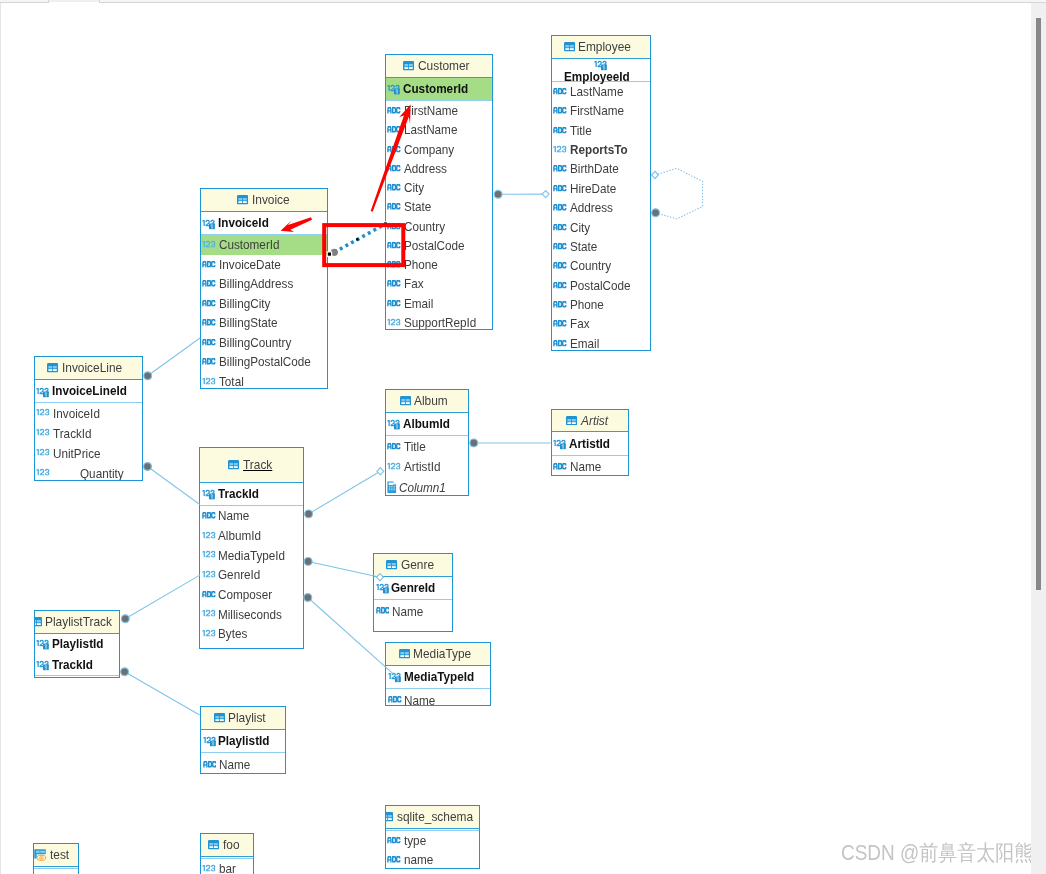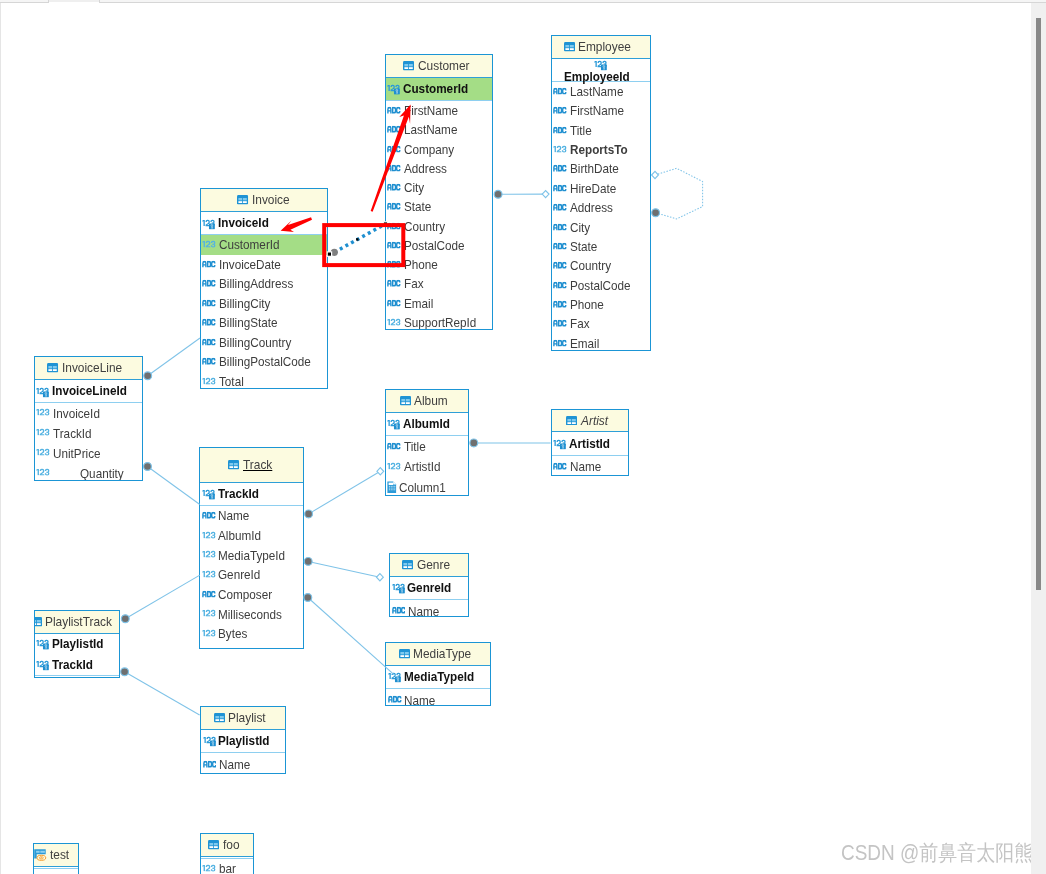--- a/index.html
+++ b/index.html
@@ -589,21 +589,21 @@
         <span class="lbl" data-name="column-name">Title</span>
       </div>
   <div class="row" data-name="column-row" style="height:20.47px;">
         <span class="ico " data-name="number-icon">
           <svg width="13.8" height="8.0">
             <use href="#i-number-icon"></use>
           </svg>
         </span>
         <span class="lbl" data-name="column-name">ArtistId</span>
       </div>
-  <div class="row" data-name="column-row" style="height:20.47px;">
+  <div class="row" data-name="column-row" style="height:20.47px;font-style:italic;">
         <span class="ico " data-name="blob-icon">
           <svg width="9.6" height="12.4">
             <use href="#i-blob-icon"></use>
           </svg>
         </span>
         <span class="lbl" data-name="column-name">Column1</span>
       </div>
 </div>
 <div class="tbl" data-name="table-box-artist" style="left:550.6px;top:408.9px;width:78.0px;height:66.9px;">
   <div class="hdr" data-name="table-header-artist" style="height:22.6px;font-style:italic;">
@@ -710,21 +710,21 @@
       </div>
   <div class="row" data-name="column-row" style="height:19.65px;">
         <span class="ico " data-name="number-icon">
           <svg width="13.8" height="8.0">
             <use href="#i-number-icon"></use>
           </svg>
         </span>
         <span class="lbl" data-name="column-name">UnitPrice</span>
       </div>
 </div>
-<div class="tbl" data-name="table-box-genre" style="left:389px;top:553.2px;width:80.1px;height:64px;">
+<div class="tbl" data-name="table-box-genre" style="left:373px;top:553.2px;width:80.1px;height:79px;">
   <div class="hdr" data-name="table-header-genre" style="height:22.6px;">
         <span class="ico hdr-ico" data-name="table-icon">
           <svg width="11.2" height="9.6">
             <use href="#i-table-icon"></use>
           </svg>
         </span>
         <span class="ttl" data-name="table-title">Genre</span>
       </div>
   <div class="pkbox" data-name="primary-key-section">
     <div class="row pk" data-name="column-row" style="height:22.4px;">
@@ -821,20 +821,47 @@
           <span class="lbl" data-name="column-name">PlaylistId</span>
         </div>
   </div>
   <div class="row" data-name="column-row" style="height:23.30px;">
         <span class="ico " data-name="abc-icon">
           <svg width="13.8" height="7.6">
             <use href="#i-abc-icon"></use>
           </svg>
         </span>
         <span class="lbl" data-name="column-name">Name</span>
+      </div>
+</div>
+<div class="tbl" data-name="table-box-sqlite_schema" style="left:384.7px;top:805.0px;width:95.7px;height:63.5px;">
+  <div class="hdr" data-name="table-header-sqlite_schema" style="height:22.6px;">
+        <span class="ico hdr-ico" data-name="table-icon">
+          <svg width="11.2" height="9.6">
+            <use href="#i-table-icon"></use>
+          </svg>
+        </span>
+        <span class="ttl" data-name="table-title">sqlite_schema</span>
+      </div>
+  <div class="pkbox empty" data-name="primary-key-section" style="height:2.0px;"></div>
+  <div class="row" data-name="column-row" style="height:19.45px;">
+        <span class="ico " data-name="abc-icon">
+          <svg width="13.8" height="7.6">
+            <use href="#i-abc-icon"></use>
+          </svg>
+        </span>
+        <span class="lbl" data-name="column-name">type</span>
+      </div>
+  <div class="row" data-name="column-row" style="height:19.45px;">
+        <span class="ico " data-name="abc-icon">
+          <svg width="13.8" height="7.6">
+            <use href="#i-abc-icon"></use>
+          </svg>
+        </span>
+        <span class="lbl" data-name="column-name">name</span>
       </div>
 </div>
 <div class="tbl" data-name="table-box-foo" style="left:199.7px;top:833.2px;width:54.8px;height:44.0px;">
   <div class="hdr" data-name="table-header-foo" style="height:22.6px;">
         <span class="ico hdr-ico" data-name="table-icon">
           <svg width="11.2" height="9.6">
             <use href="#i-table-icon"></use>
           </svg>
         </span>
         <span class="ttl" data-name="table-title">foo</span>

